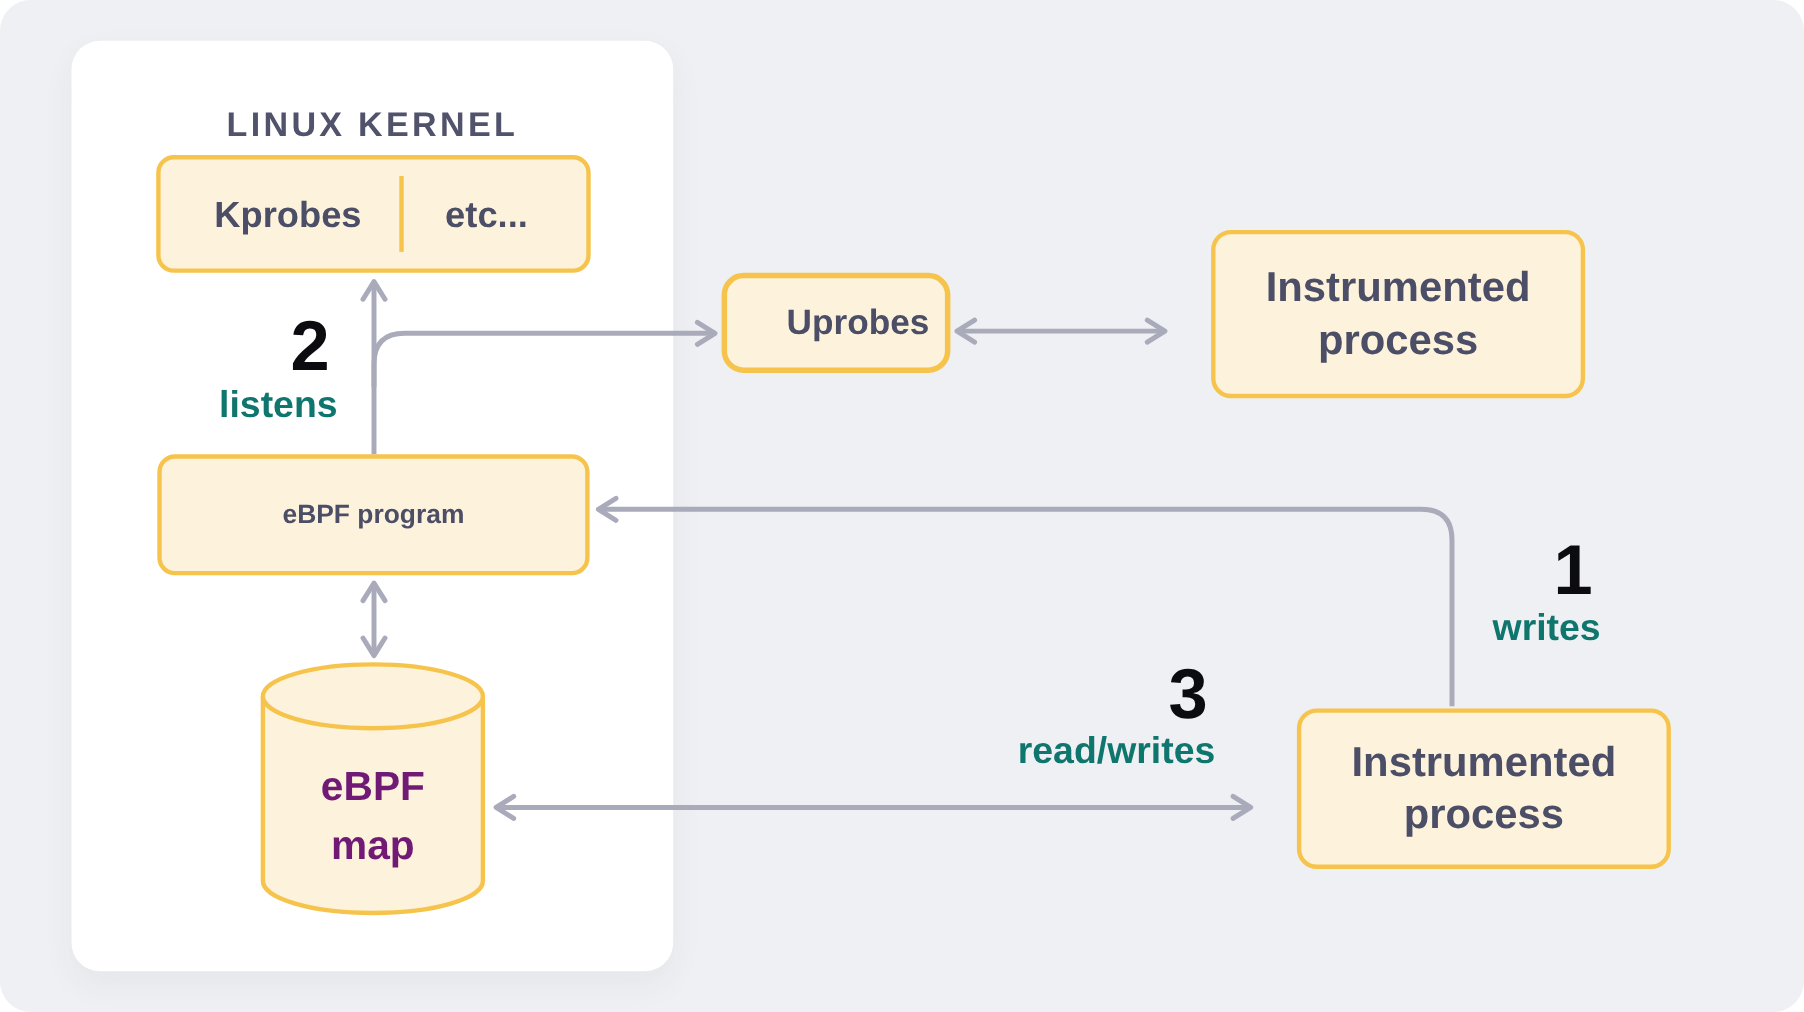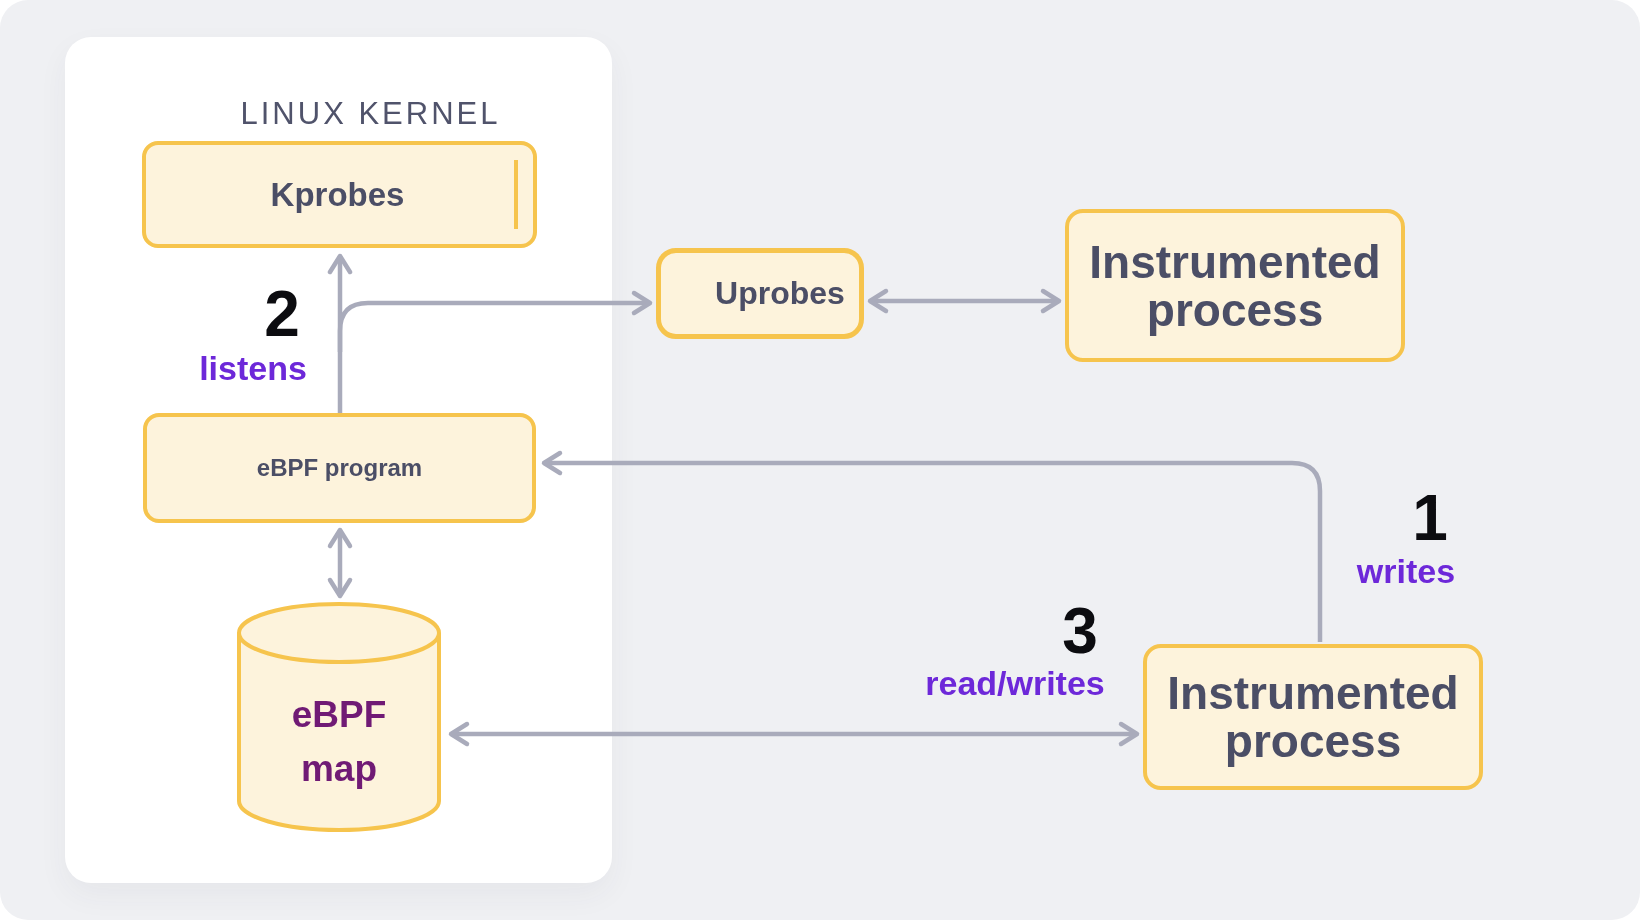--- a/index.html
+++ b/index.html
@@ -12,22 +12,22 @@
   }
   .panel{
     position:absolute; top:37px; height:846px;
     background:#ffffff; border-radius:26px;
     box-shadow:0 12px 30px rgba(50,50,70,0.05);
   }
   .panel-kernel{ left:65px; width:547px; }
   .panel-user{ left:895px; width:645px; }
   .panel-title{
     position:absolute; top:59px; width:100%;
-    text-align:center; font-size:31px; font-weight:400;
-    letter-spacing:3px; color:#50536b;margin-left:32px;
+    text-align:center; font-size:31px; font-weight:700;
+    letter-spacing:3px; color:#50536b;
   }
   .panel-user .panel-title{ left:19px; }
   .overlay{
     position:absolute; left:0; top:0; width:1640px; height:920px;
     pointer-events:none;
   }
   .node{
     position:absolute; box-sizing:border-box;
     background:#fdf3dc; border:4px solid #f6c44d;
     display:flex; align-items:center; justify-content:center;
@@ -46,37 +46,37 @@
   .uprobes-box{
     left:656px; top:248px; width:208px; height:91px;
     border-radius:20px; font-size:32px; border-width:5px;padding-left:40px;
   }
   .program-box{
     left:143px; top:413px; width:393px; height:110px;
     border-radius:16px; font-size:24px;
   }
   .process-box{
     width:340px; border-radius:18px;
-    font-size:46px; line-height:48px;
+    font-size:38px; line-height:48px;margin-left:36px;
   }
   .process-box .wrap{ width:300px; }
   .process-top{ left:1065px; top:209px; height:153px; }
   .process-bottom{ left:1143px; top:644px; height:146px; }
   .map-label{
     position:absolute; left:259px; top:688px; width:160px;
     text-align:center; color:#701a75;
     font-size:37px; font-weight:700; line-height:54px;
   }
   .step-number{
     position:absolute; width:80px; text-align:center;
     font-size:64px; font-weight:800; color:#0c0c10; line-height:1;
   }
   .step-label{
     position:absolute; text-align:center;
-    font-size:34px; font-weight:700; color:#6d28d9; line-height:1;
+    font-size:34px; font-weight:700; color:#0f766e; line-height:1;
   }
   .num-2{ left:242px; top:282px; }
   .lab-listens{ left:193px; top:351px; width:120px; }
   .num-1{ left:1390px; top:486px; }
   .lab-loads{ left:1346px; top:554px; width:120px; }
   .num-3{ left:1040px; top:599px; }
   .lab-readwrites{ left:925px; top:666px; width:180px; }
 </style>
 </head>
 <body>
@@ -107,20 +107,21 @@
 
     <path d="M 1320 642 V 491 Q 1320 463 1292 463 H 544" fill="none" stroke="#a9abbb" stroke-width="4.5" marker-end="url(#chev)"></path>
 
     <path d="M 451 734 H 1137" fill="none" stroke="#a9abbb" stroke-width="4.5" marker-start="url(#chev)" marker-end="url(#chev)"></path>
 
     <path d="M 340 530 V 596" fill="none" stroke="#a9abbb" stroke-width="4.5" marker-start="url(#chev)" marker-end="url(#chev)"></path>
   </svg>
 
   <div class="node probes-box">
     <div class="probe-cell div" style="flex:157 0 0;">Kprobes</div>
+    <div class="probe-cell" style="flex:118 0 0;">etc...</div>
   </div>
 
   <div class="node uprobes-box">
     <span>Uprobes</span>
   </div>
 
   <div class="node program-box">
     <span>eBPF program</span>
   </div>
 

